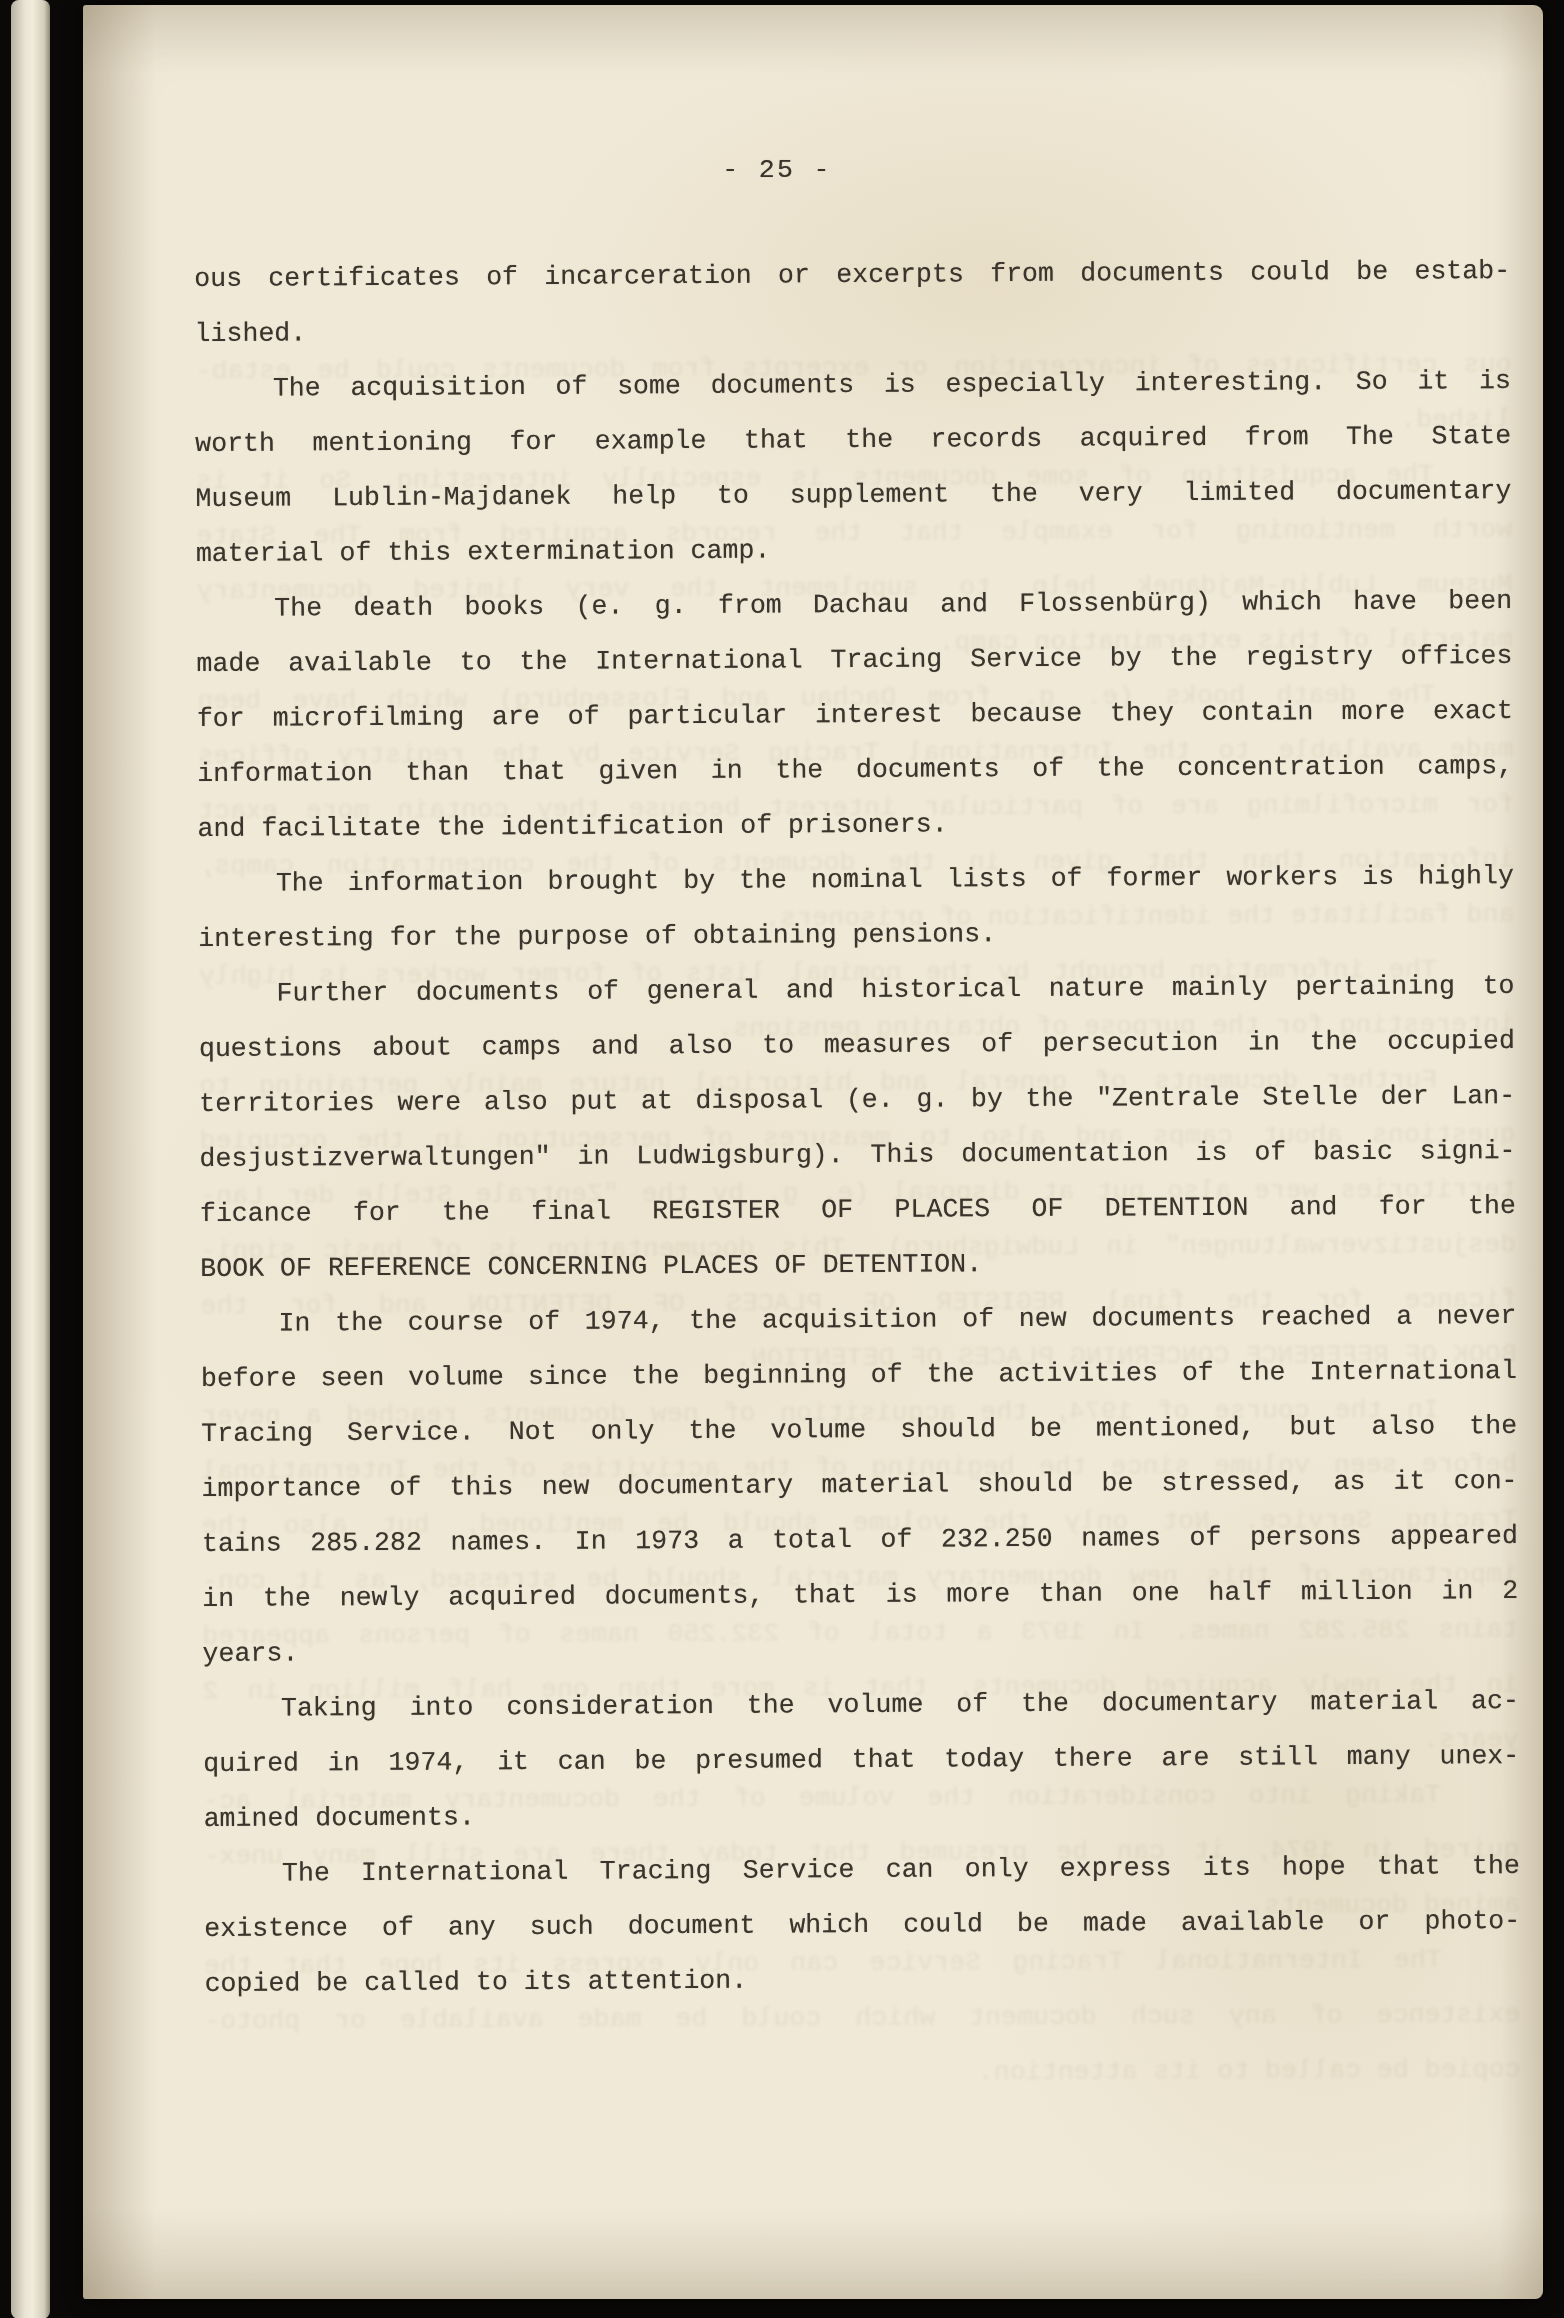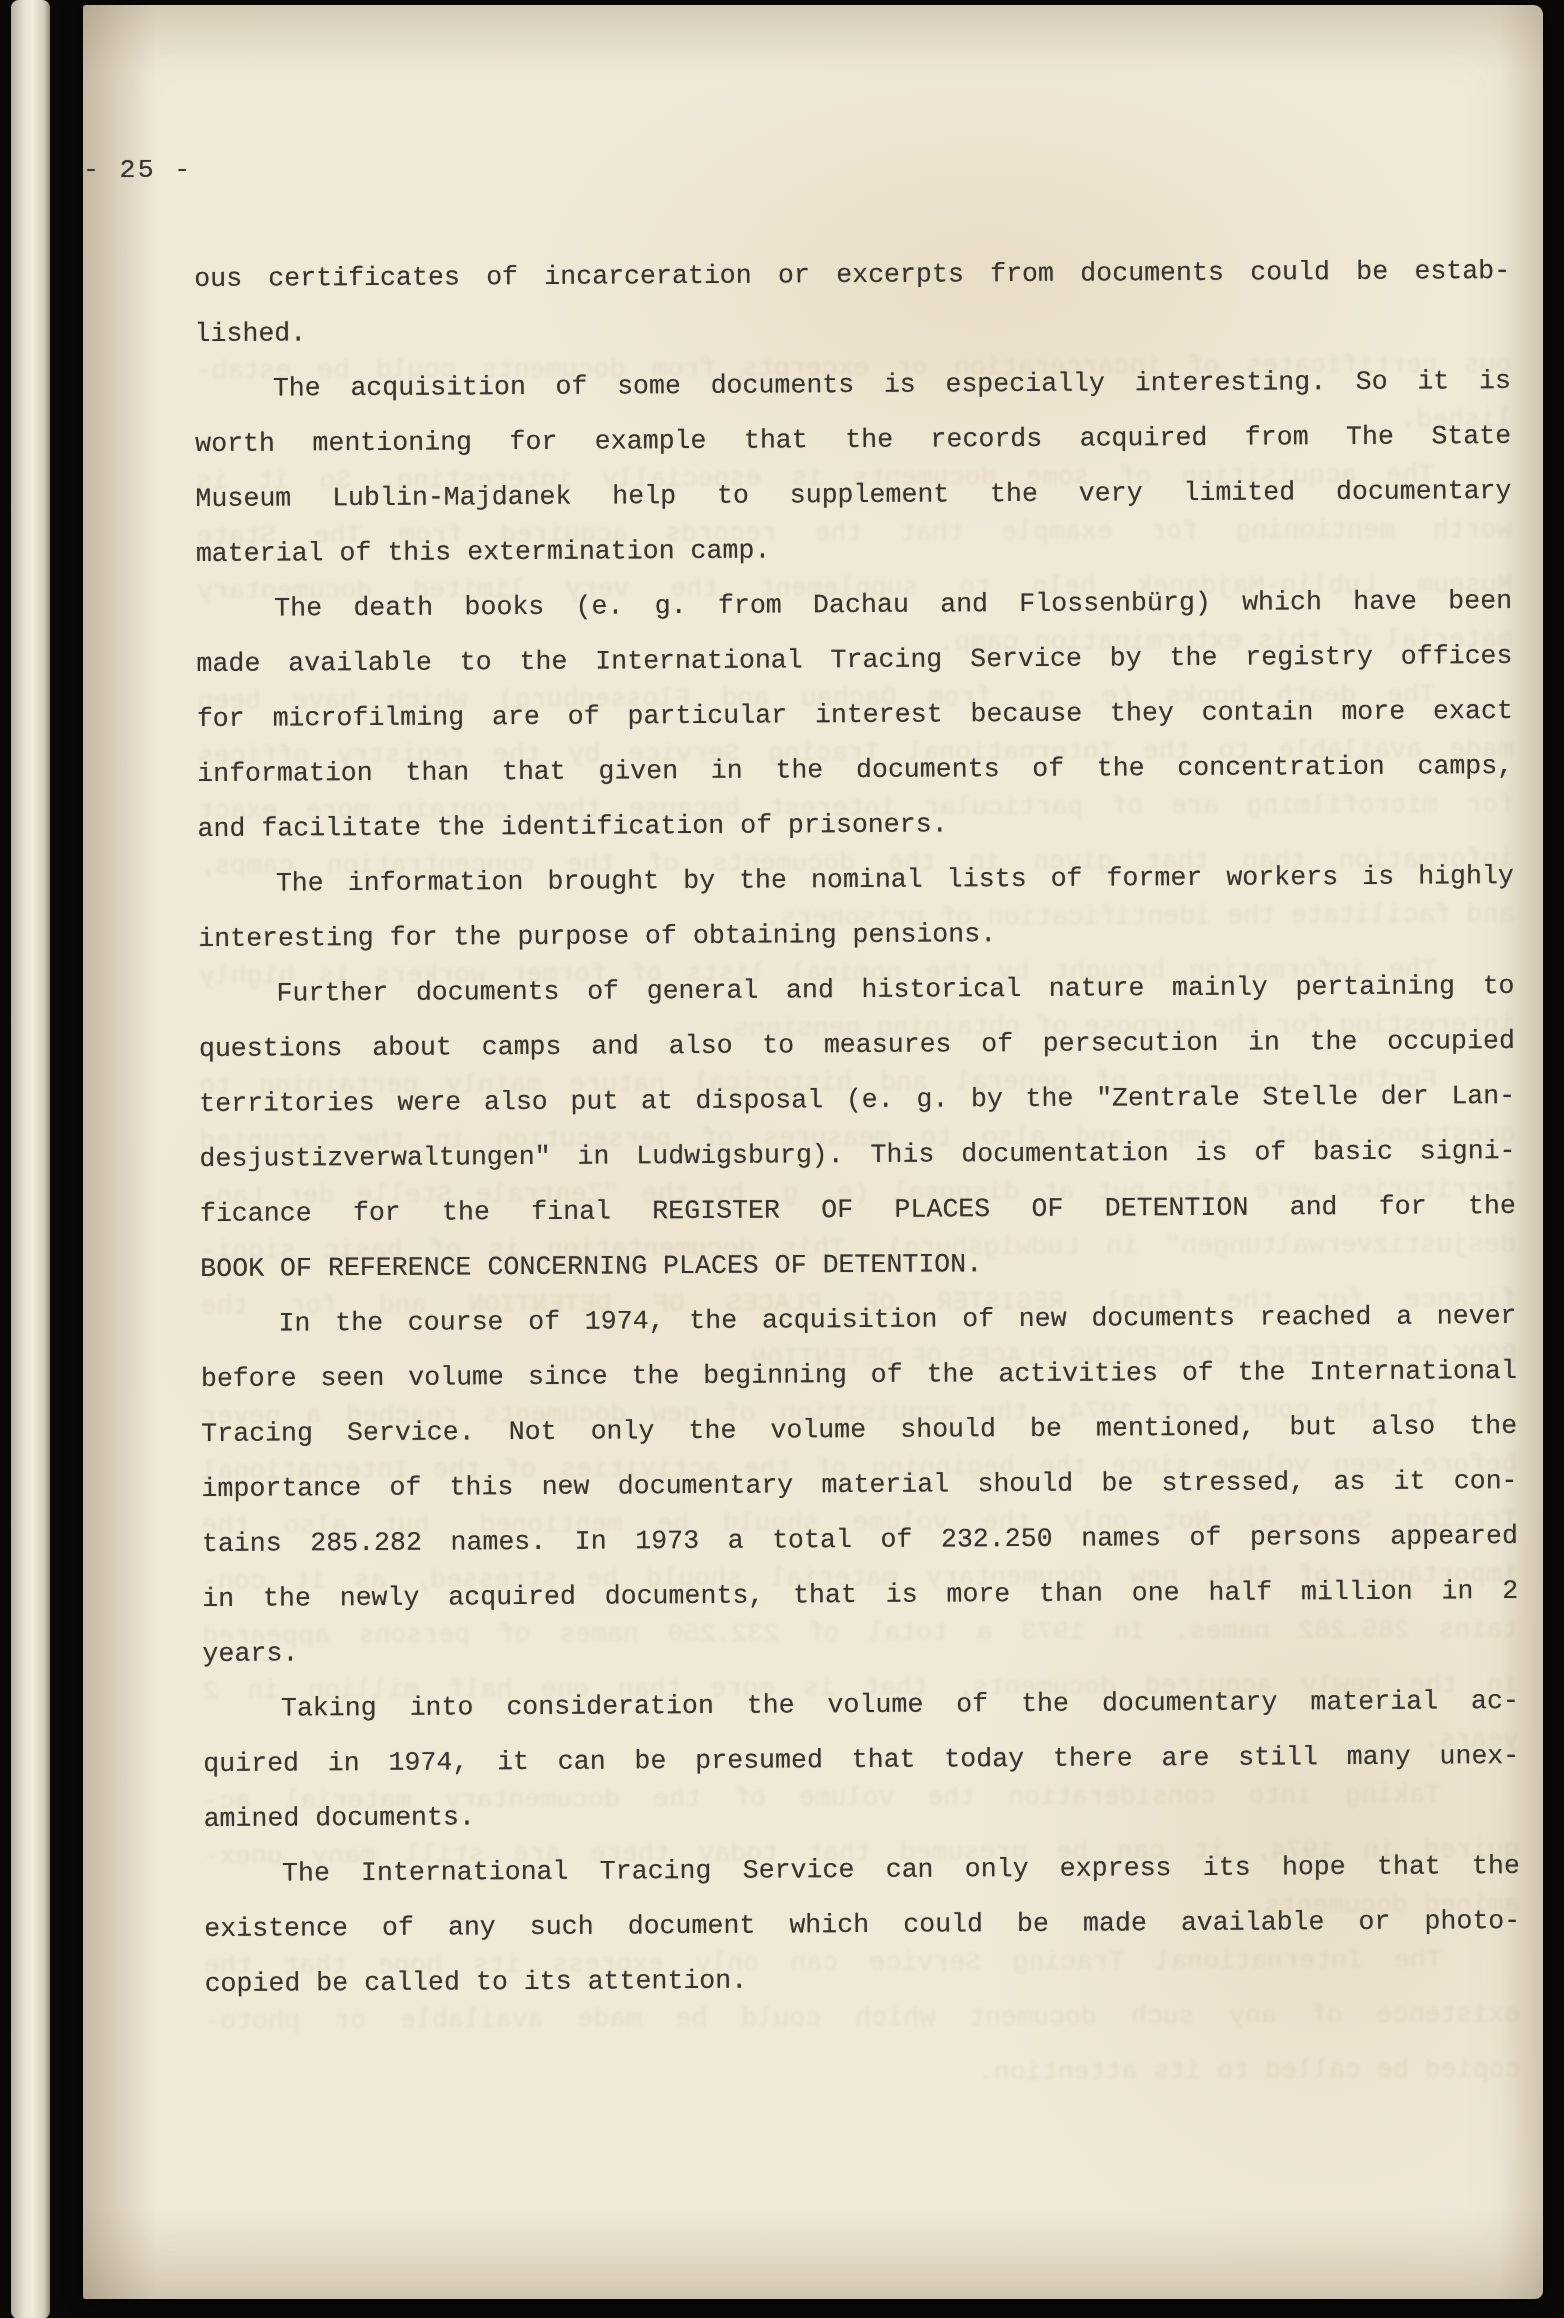--- a/index.html
+++ b/index.html
@@ -66,21 +66,21 @@
     transform: scaleX(-1) rotate(0.3deg);
     pointer-events: none;
   }
 
   .page-number {
     position: absolute;
     top: 150px;
     left: 0;
     right: 0;
     padding-right: 72px;
-    text-align: left;
+    text-align: center;
     font-size: 26.6px;
     letter-spacing: 2.3px;
     color: var(--ink, #3a342c);
     text-shadow: 0 0 0.8px rgba(58,52,44,0.55);
   }
 
   .body-text {
     position: absolute;
     top: 243px;
     left: 111px;

